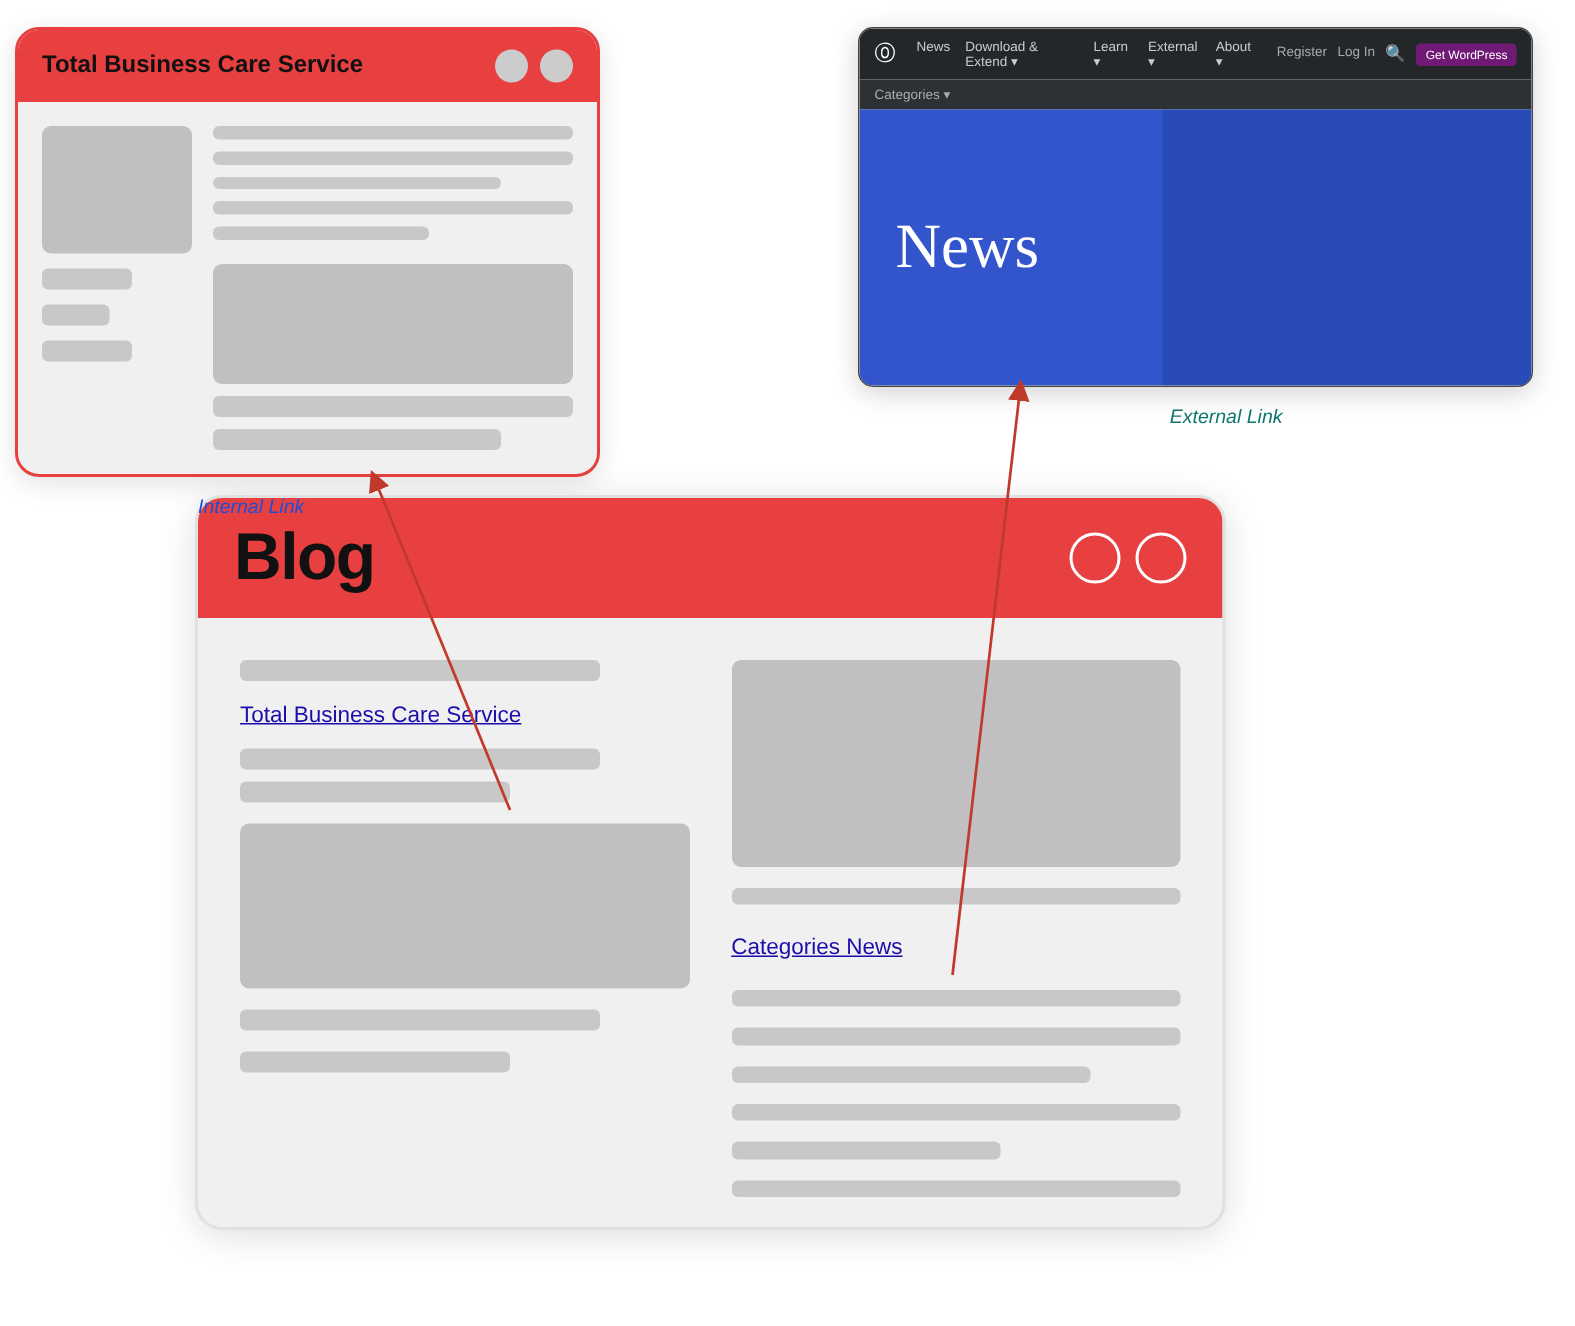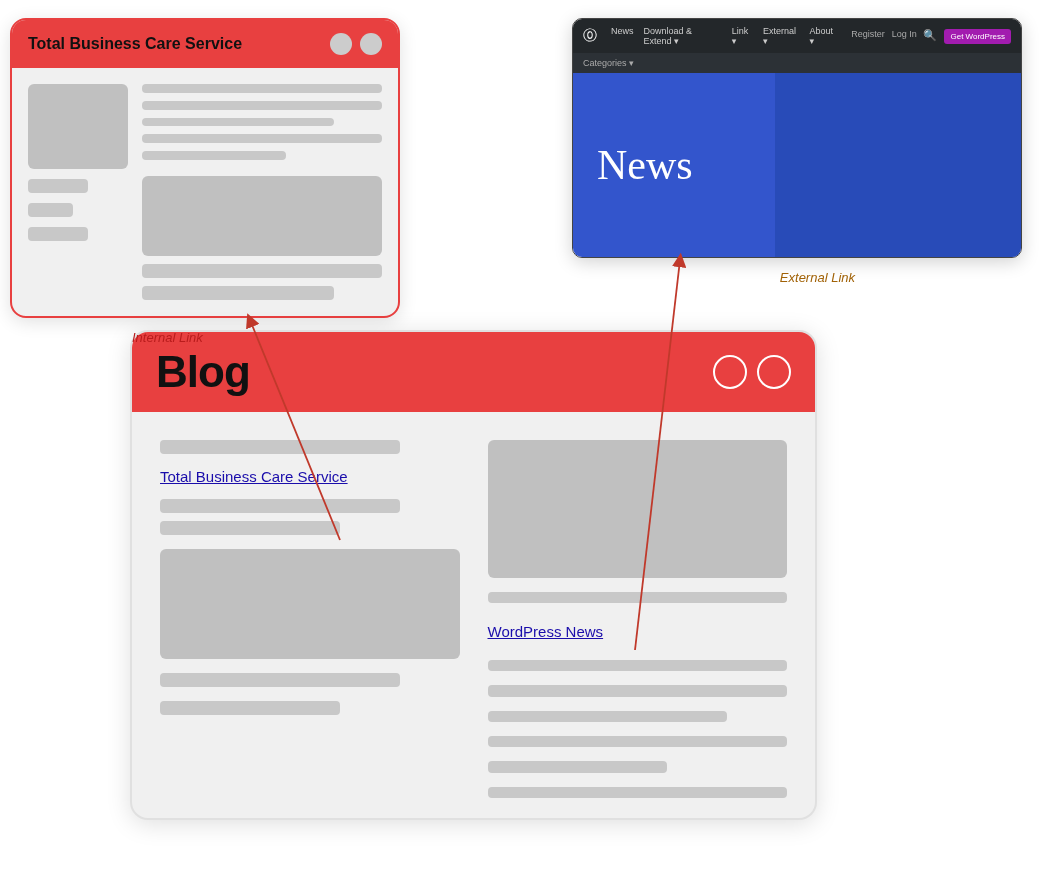--- a/index.html
+++ b/index.html
@@ -218,21 +218,21 @@
     .ext-nav-actions {
       display: flex;
       gap: 7px;
       align-items: flex-start;
     }
     .ext-search-icon {
       color: #ccc;
       font-size: 11px;
     }
     .ext-get-wp-btn {
-      background: #a21caf;
+      background: #701a75;
       color: #fff;
       font-size: 8px;
       border-radius: 3px;
       padding: 3px 6px;
       border: none;
     }
     .ext-register-link, .ext-login-link {
       color: #aaa;
       font-size: 9px;
     }
@@ -272,29 +272,29 @@
       position: relative;
       z-index: 2;
     }
 
     
     .label-internal {
       position: absolute;
       left: 132px;
       top: 330px;
       font-size: 13px;
-      color: #b91c1c;
+      color: #1d4ed8;
       font-style: italic;
     }
     .label-external {
       position: absolute;
       right: 195px;
       top: 270px;
       font-size: 13px;
-      color: #a16207;
+      color: #0f766e;
       font-style: italic;
     }
 
     
     svg.arrows {
       position: absolute;
       left: 0; top: 0;
       width: 1050px;
       height: 884px;
       pointer-events: none;
@@ -332,21 +332,21 @@
     </div>
   </div>
 </div>
 
 <div class="external-window">
   <div class="ext-navbar">
     <span class="ext-nav-logo">⓪</span>
     <div class="ext-nav-links">
       <span class="ext-nav-link">News</span>
       <span class="ext-nav-link">Download &amp; Extend ▾</span>
-      <span class="ext-nav-link">Link ▾</span>
+      <span class="ext-nav-link">Learn ▾</span>
       <span class="ext-nav-link">External ▾</span>
       <span class="ext-nav-link">About ▾</span>
     </div>
     <div class="ext-nav-actions">
       <span class="ext-register-link">Register</span>
       <span class="ext-login-link">Log In</span>
       <span class="ext-search-icon">🔍</span>
       <button class="ext-get-wp-btn">Get WordPress</button>
     </div>
   </div>
@@ -377,21 +377,21 @@
         <div class="bar short"></div>
       </div>
       <div class="placeholder-img blog-left-img"></div>
       <div class="bar medium"></div>
       <div class="bar short"></div>
     </div>
 
     <div class="blog-right">
       <div class="placeholder-img blog-right-img"></div>
       <div class="bar full"></div>
-      <a class="blog-link">WordPress News</a>
+      <a class="blog-link">Categories News</a>
       <div class="bar full"></div>
       <div class="bar full"></div>
       <div class="bar medium"></div>
       <div class="bar full"></div>
       <div class="bar short"></div>
       <div class="bar full"></div>
     </div>
   </div>
 </div>
 

